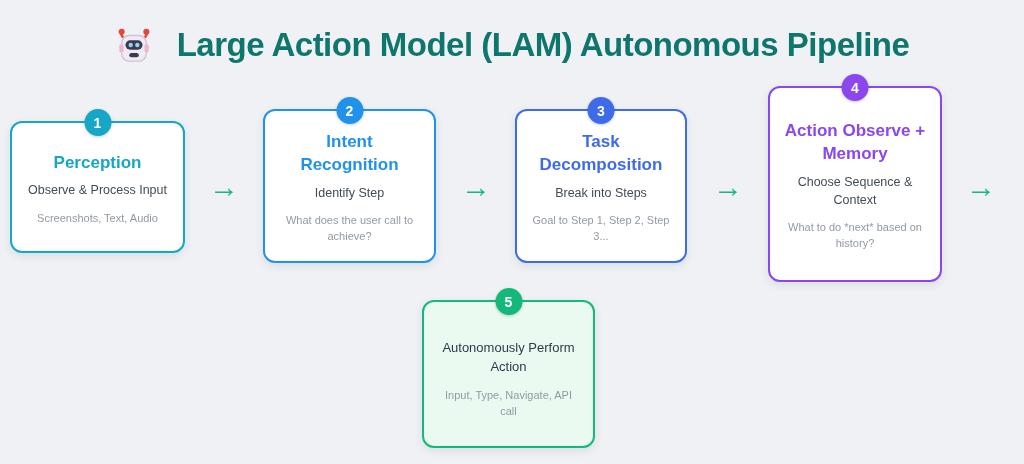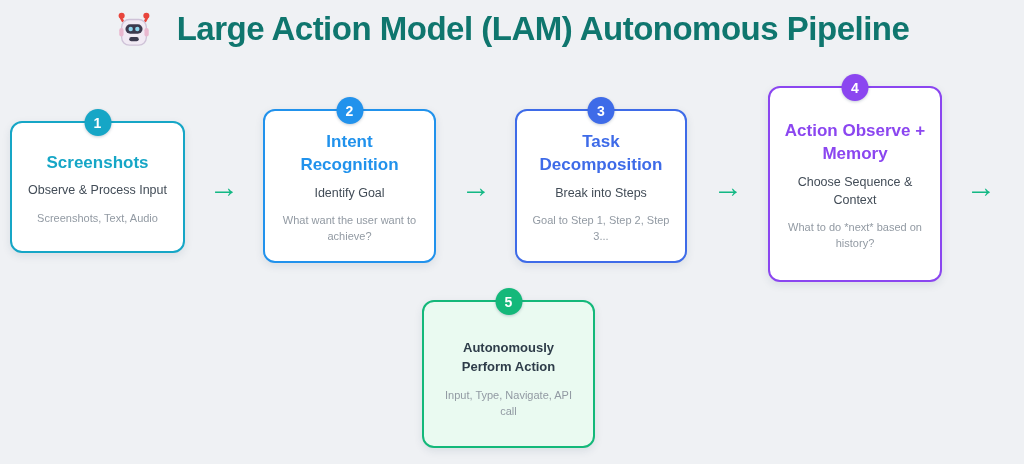--- a/index.html
+++ b/index.html
@@ -7,21 +7,21 @@
   body {
     font-family: "Liberation Sans", "DejaVu Sans", sans-serif;
     background: var(--bg, #eff1f4);
     position: relative;
   }
   .stage { position: absolute; inset: 0; }
 
   
   .header {
     position: absolute; left: 0; top: 10px; width: 1024px; height: 54px;
-    display: flex; align-items: flex-start; justify-content: center; gap: 24px;
+    display: flex; align-items: flex-end; justify-content: center; gap: 24px;
   }
   .header-title {
     color: var(--header-text, #0f766e);
     font-size: 33px; font-weight: 800; letter-spacing: -0.5px;
     white-space: nowrap;
   }
   .robot-icon { width: 38px; height: 38px; flex: 0 0 auto; }
 
   
   .card {
@@ -42,21 +42,21 @@
     box-shadow: 0 1px 3px rgba(30,60,90,0.25);
   }
   .card-title {
     color: var(--accent, #333);
     font-size: 17px; font-weight: 700; line-height: 1.35;
   }
   .card-subtitle {
     margin-top: 7px; color: var(--subtitle-text, #424c57);
     font-size: 12.5px; line-height: 1.45;
   }
-  .card-subtitle.strong { font-weight: 700; color: #2e3c49; font-size: 13px; }
+  .card-subtitle.strong { font-weight: 400; color: #2e3c49; font-size: 13px; }
   .card-detail {
     margin-top: 11px; color: var(--detail-text, #929aa3);
     font-size: 11px; line-height: 1.45;
   }
 
   
   .flow-arrow {
     position: absolute; width: 44px; height: 40px;
     display: flex; align-items: center; justify-content: center;
     color: var(--arrow, #13b884);
@@ -81,32 +81,32 @@
       <rect x="11" y="15" width="18" height="10" rx="5" fill="#3c3a4e"></rect>
       <circle cx="16.5" cy="20" r="2.3" fill="#8fd7ef"></circle>
       <circle cx="23.5" cy="20" r="2.3" fill="#8fd7ef"></circle>
       <rect x="15" y="28.5" width="10" height="4.5" rx="2.2" fill="#3c3a4e"></rect>
     </svg>
     <div class="header-title">Large Action Model (LAM) Autonomous Pipeline</div>
   </div>
 
   <div class="card" style="left: 10px; top: 121px; width: 175px; height: 132px; --accent: #16a6c6; --card-bg: #ffffff;">
     <div class="badge">1</div>
-    <div class="card-title">Screenshots</div>
+    <div class="card-title">Perception</div>
     <div class="card-subtitle">Observe &amp; Process Input</div>
     <div class="card-detail">Screenshots, Text, Audio</div>
   </div>
 
   <span class="flow-arrow" style="left:224px; top:187px;">→</span>
 
   <div class="card" style="left: 263px; top: 109px; width: 173px; height: 154px; --accent: #2192ec; --card-bg: #ffffff;">
     <div class="badge">2</div>
     <div class="card-title">Intent Recognition</div>
-    <div class="card-subtitle">Identify Goal</div>
-    <div class="card-detail">What want the user want to achieve?</div>
+    <div class="card-subtitle">Identify Step</div>
+    <div class="card-detail">What does the user call to achieve?</div>
   </div>
 
   <span class="flow-arrow" style="left:476px; top:187px;">→</span>
 
   <div class="card" style="left: 515px; top: 109px; width: 172px; height: 154px; --accent: #3e6be8; --card-bg: #ffffff;">
     <div class="badge">3</div>
     <div class="card-title">Task Decomposition</div>
     <div class="card-subtitle">Break into Steps</div>
     <div class="card-detail">Goal to Step 1, Step 2, Step 3...</div>
   </div>

